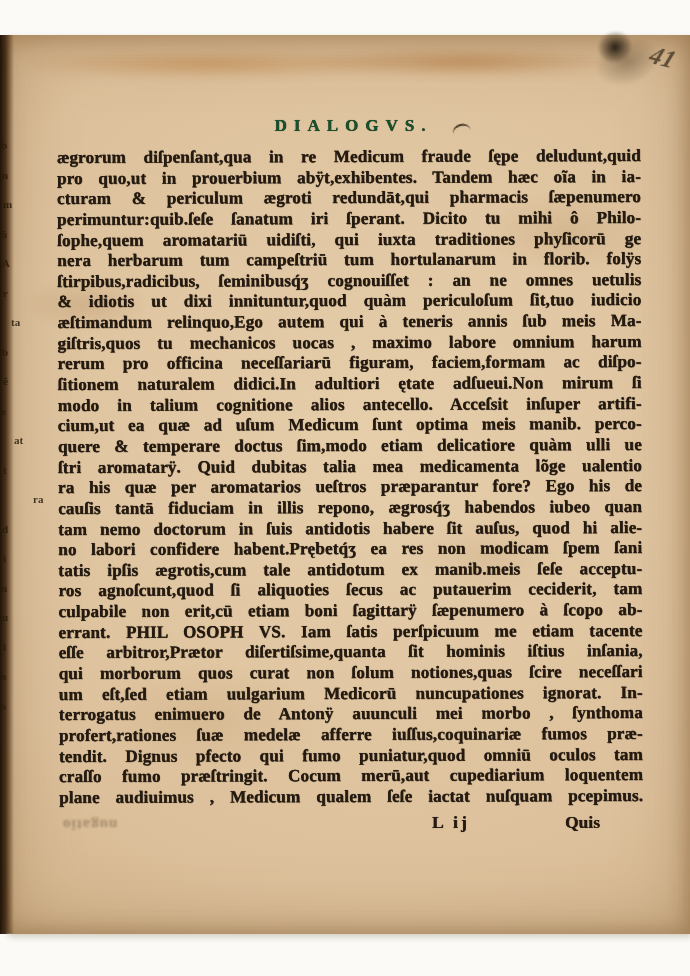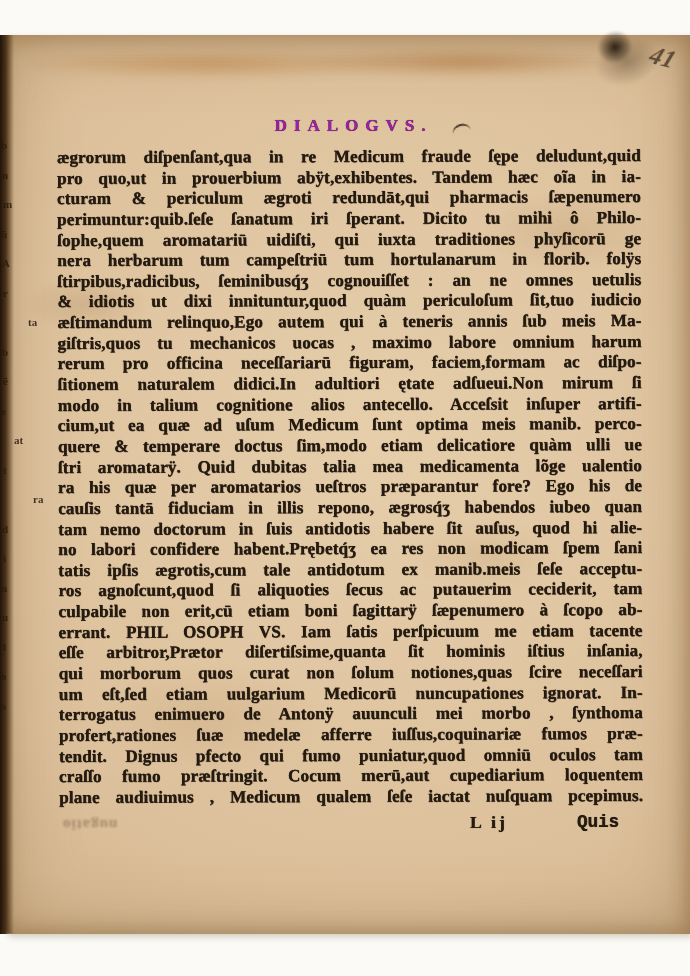--- a/index.html
+++ b/index.html
@@ -66,21 +66,21 @@
   }
   .bleed{
     position:absolute;left:62px;top:816px;
     transform:rotate(180deg);
     font-size:15px;font-weight:700;letter-spacing:1px;
     color:rgba(96,74,48,0.45);
     filter:blur(0.8px);
   }
 
   
-  .ink{color:#a21caf;}
+  .ink{color:#14532d;}
   .header{
     position:absolute;left:58px;top:116px;width:584px;
     text-align:center;font-size:17px;font-weight:700;
     letter-spacing:7px;text-indent:7px;
     text-shadow:0 0 0.7px rgba(36,26,16,0.9), 0.4px 0.4px 0.6px rgba(36,26,16,0.5);
   }
   .pen-mark{
     position:absolute;left:452px;top:124px;width:18px;height:6px;
     border-top:2.5px solid rgba(40,30,15,0.85);
     border-radius:50% 50% 0 0/100% 100% 0 0;
@@ -99,39 +99,39 @@
     white-space:nowrap;
     color:#241a10;
     text-shadow:0 0 0.7px rgba(36,26,16,0.85), 0.4px 0.4px 0.6px rgba(36,26,16,0.5);
   }
   .sigline{
     position:absolute;left:58px;top:812px;width:584px;height:22px;
     font-size:17.5px;font-weight:700;
     color:#241a10;
     text-shadow:0 0 0.7px rgba(36,26,16,0.85), 0.4px 0.4px 0.6px rgba(36,26,16,0.5);
   }
-  .sig{position:absolute;left:412px;letter-spacing:3px;}
-  .catch{position:absolute;left:519px;font-family:Liberation Mono, monospace;}
+  .sig{position:absolute;left:374px;letter-spacing:3px;}
+  .catch{position:absolute;left:507px;}
 </style>
 </head>
 <body>
 
 <div class="scan">
 
   <div class="page"></div>
 
   <div class="gutter"></div>
   <div class="edge-frags" id="edge-frags">
       <span class="frag" style="top: 0px; left: 1px;">b</span>
       <span class="frag" style="top: 29.5px; left: 2px;">n</span>
       <span class="frag" style="top: 59px; left: 3px;">m</span>
       <span class="frag" style="top: 88.5px; left: 1px;">ū</span>
       <span class="frag" style="top: 118px; left: 2px;">A</span>
       <span class="frag" style="top: 147.5px; left: 3px;">r</span>
-      <span class="frag" style="top: 177px; left: 4px; padding-left: 24px;">ta</span>
+      <span class="frag" style="top: 177px; left: 11px;">ta</span>
       <span class="frag" style="top: 206.5px; left: 2px;">b</span>
       <span class="frag" style="top: 236px; left: 3px;">ē</span>
       <span class="frag" style="top: 265.5px; left: 1px;">e</span>
       <span class="frag" style="top: 295px; left: 14px;">at</span>
       <span class="frag" style="top: 324.5px; left: 3px;">t</span>
       <span class="frag" style="top: 354px; left: 1px; padding-left: 32px;">ra</span>
       <span class="frag" style="top: 383.5px; left: 2px;">d</span>
       <span class="frag" style="top: 413px; left: 3px;">i</span>
       <span class="frag" style="top: 442.5px; left: 1px;">n</span>
       <span class="frag" style="top: 472px; left: 2px;">u</span>

